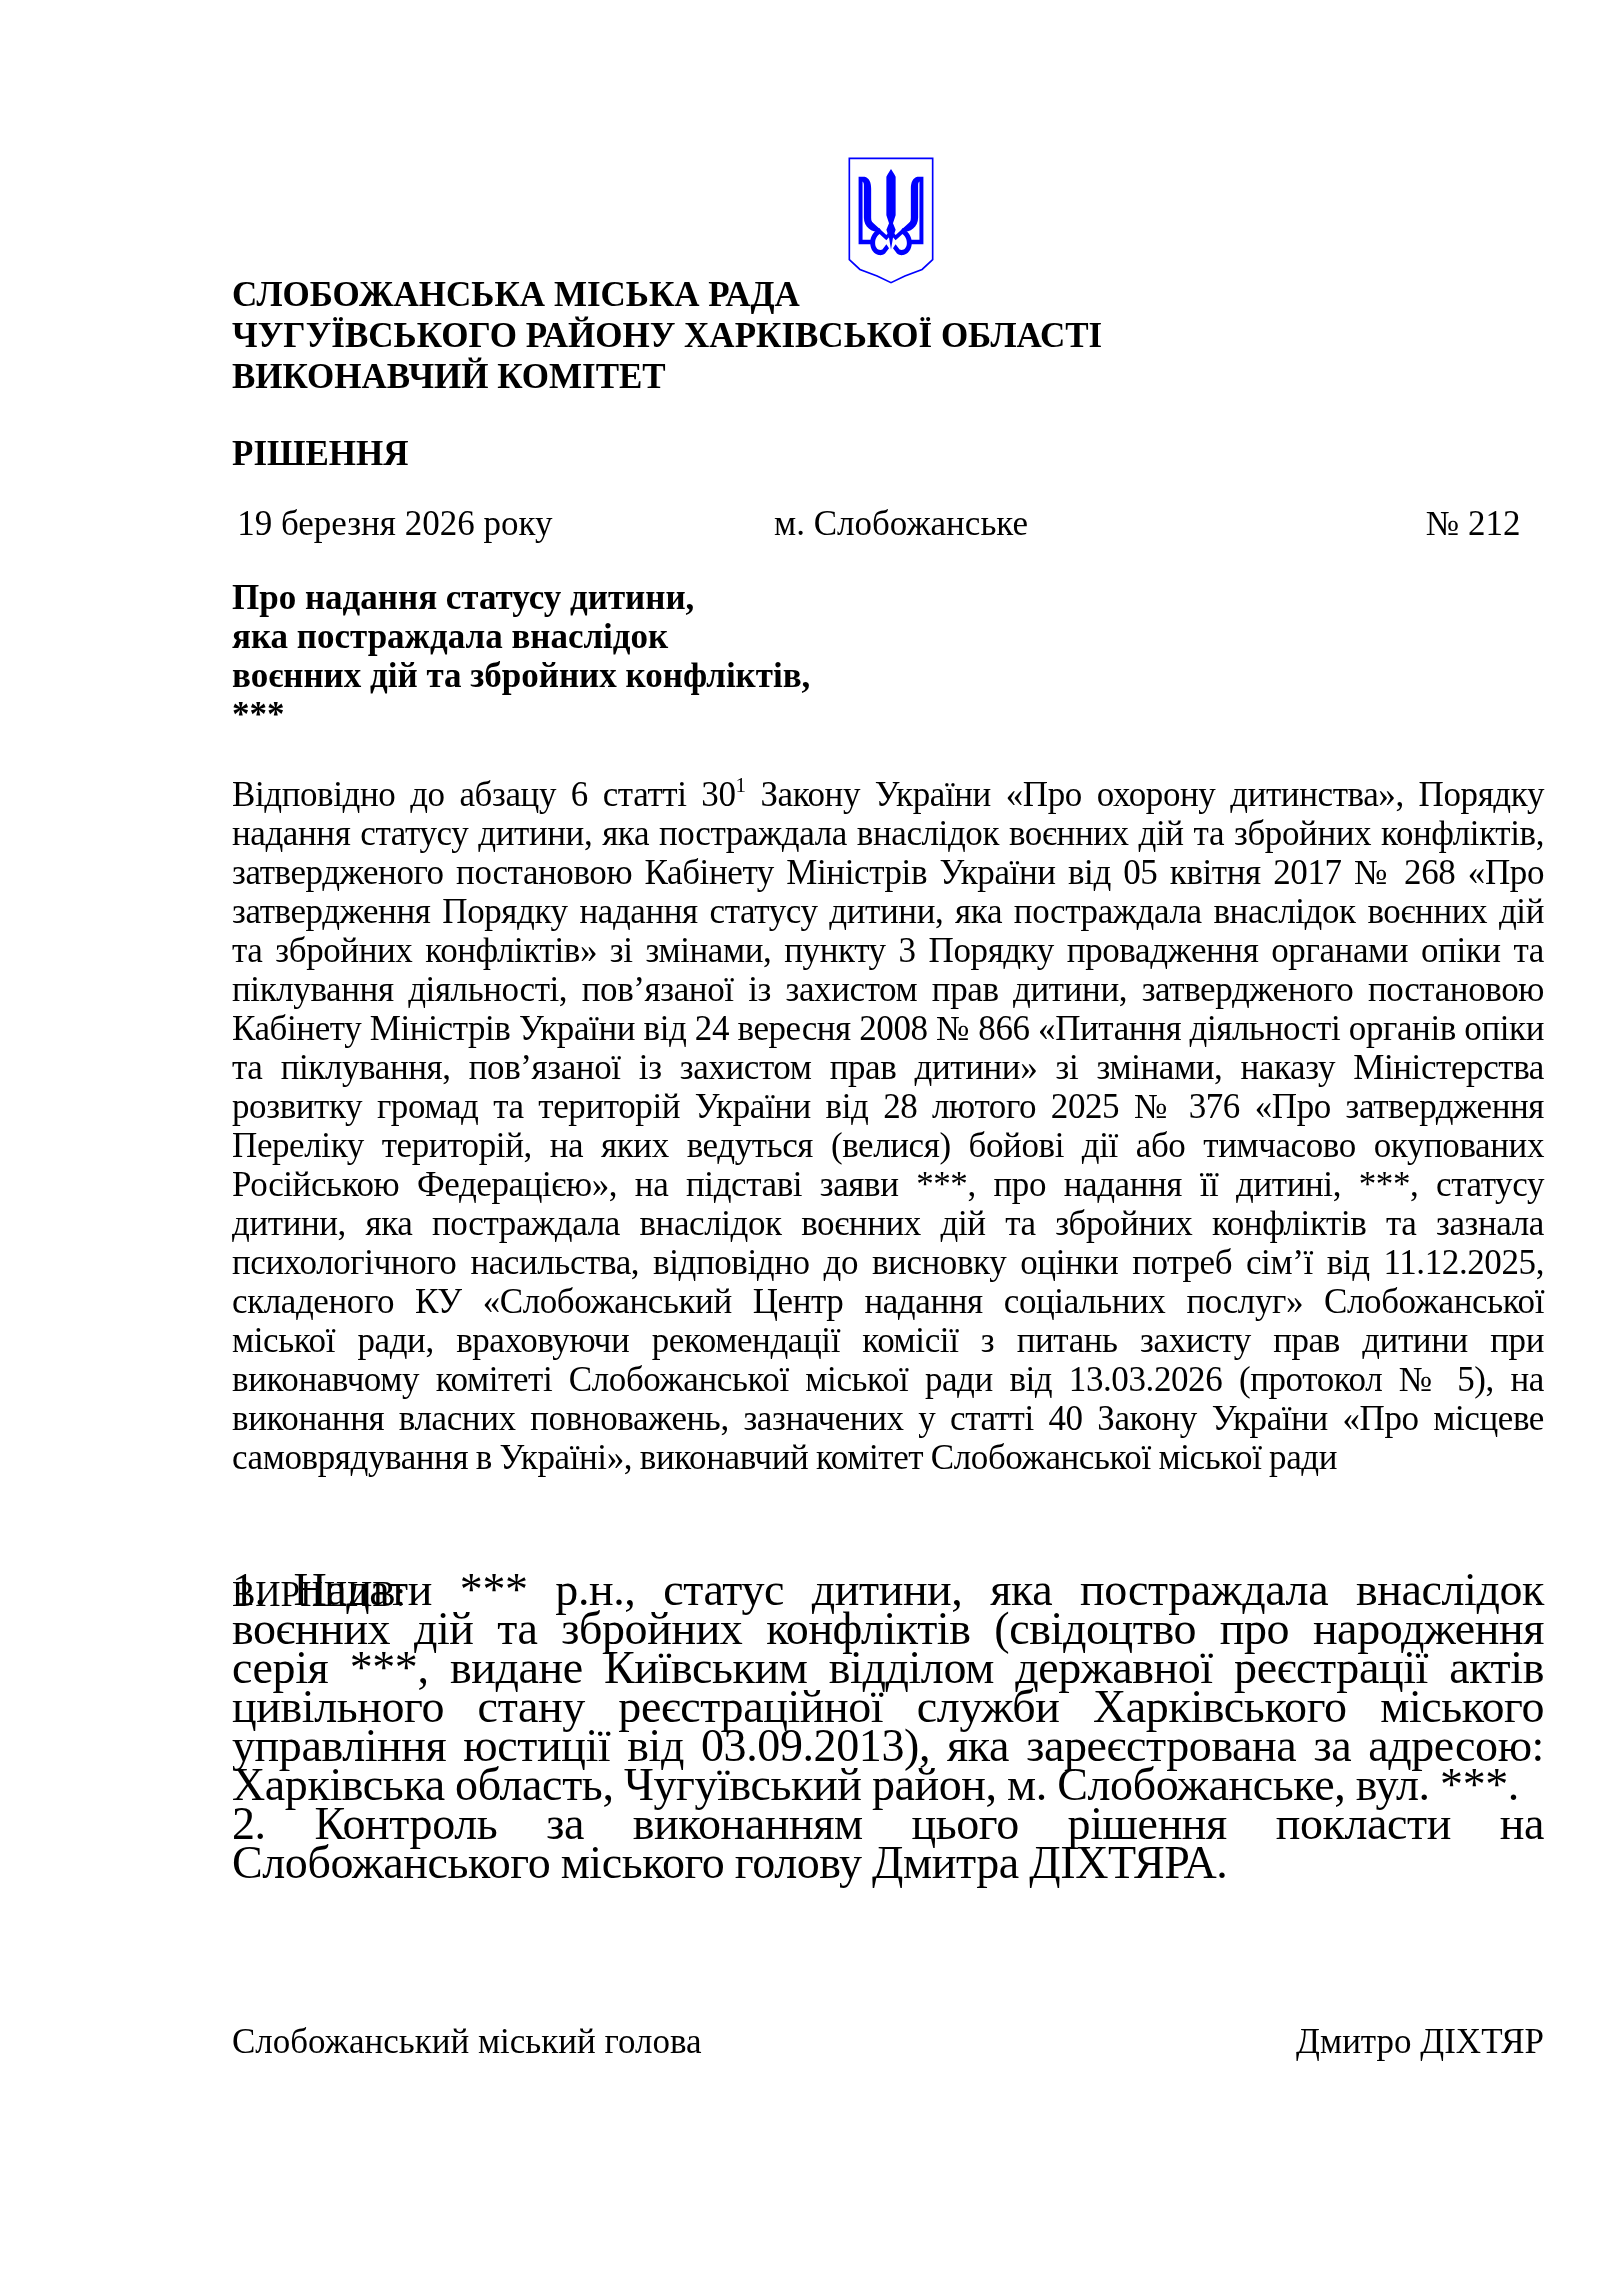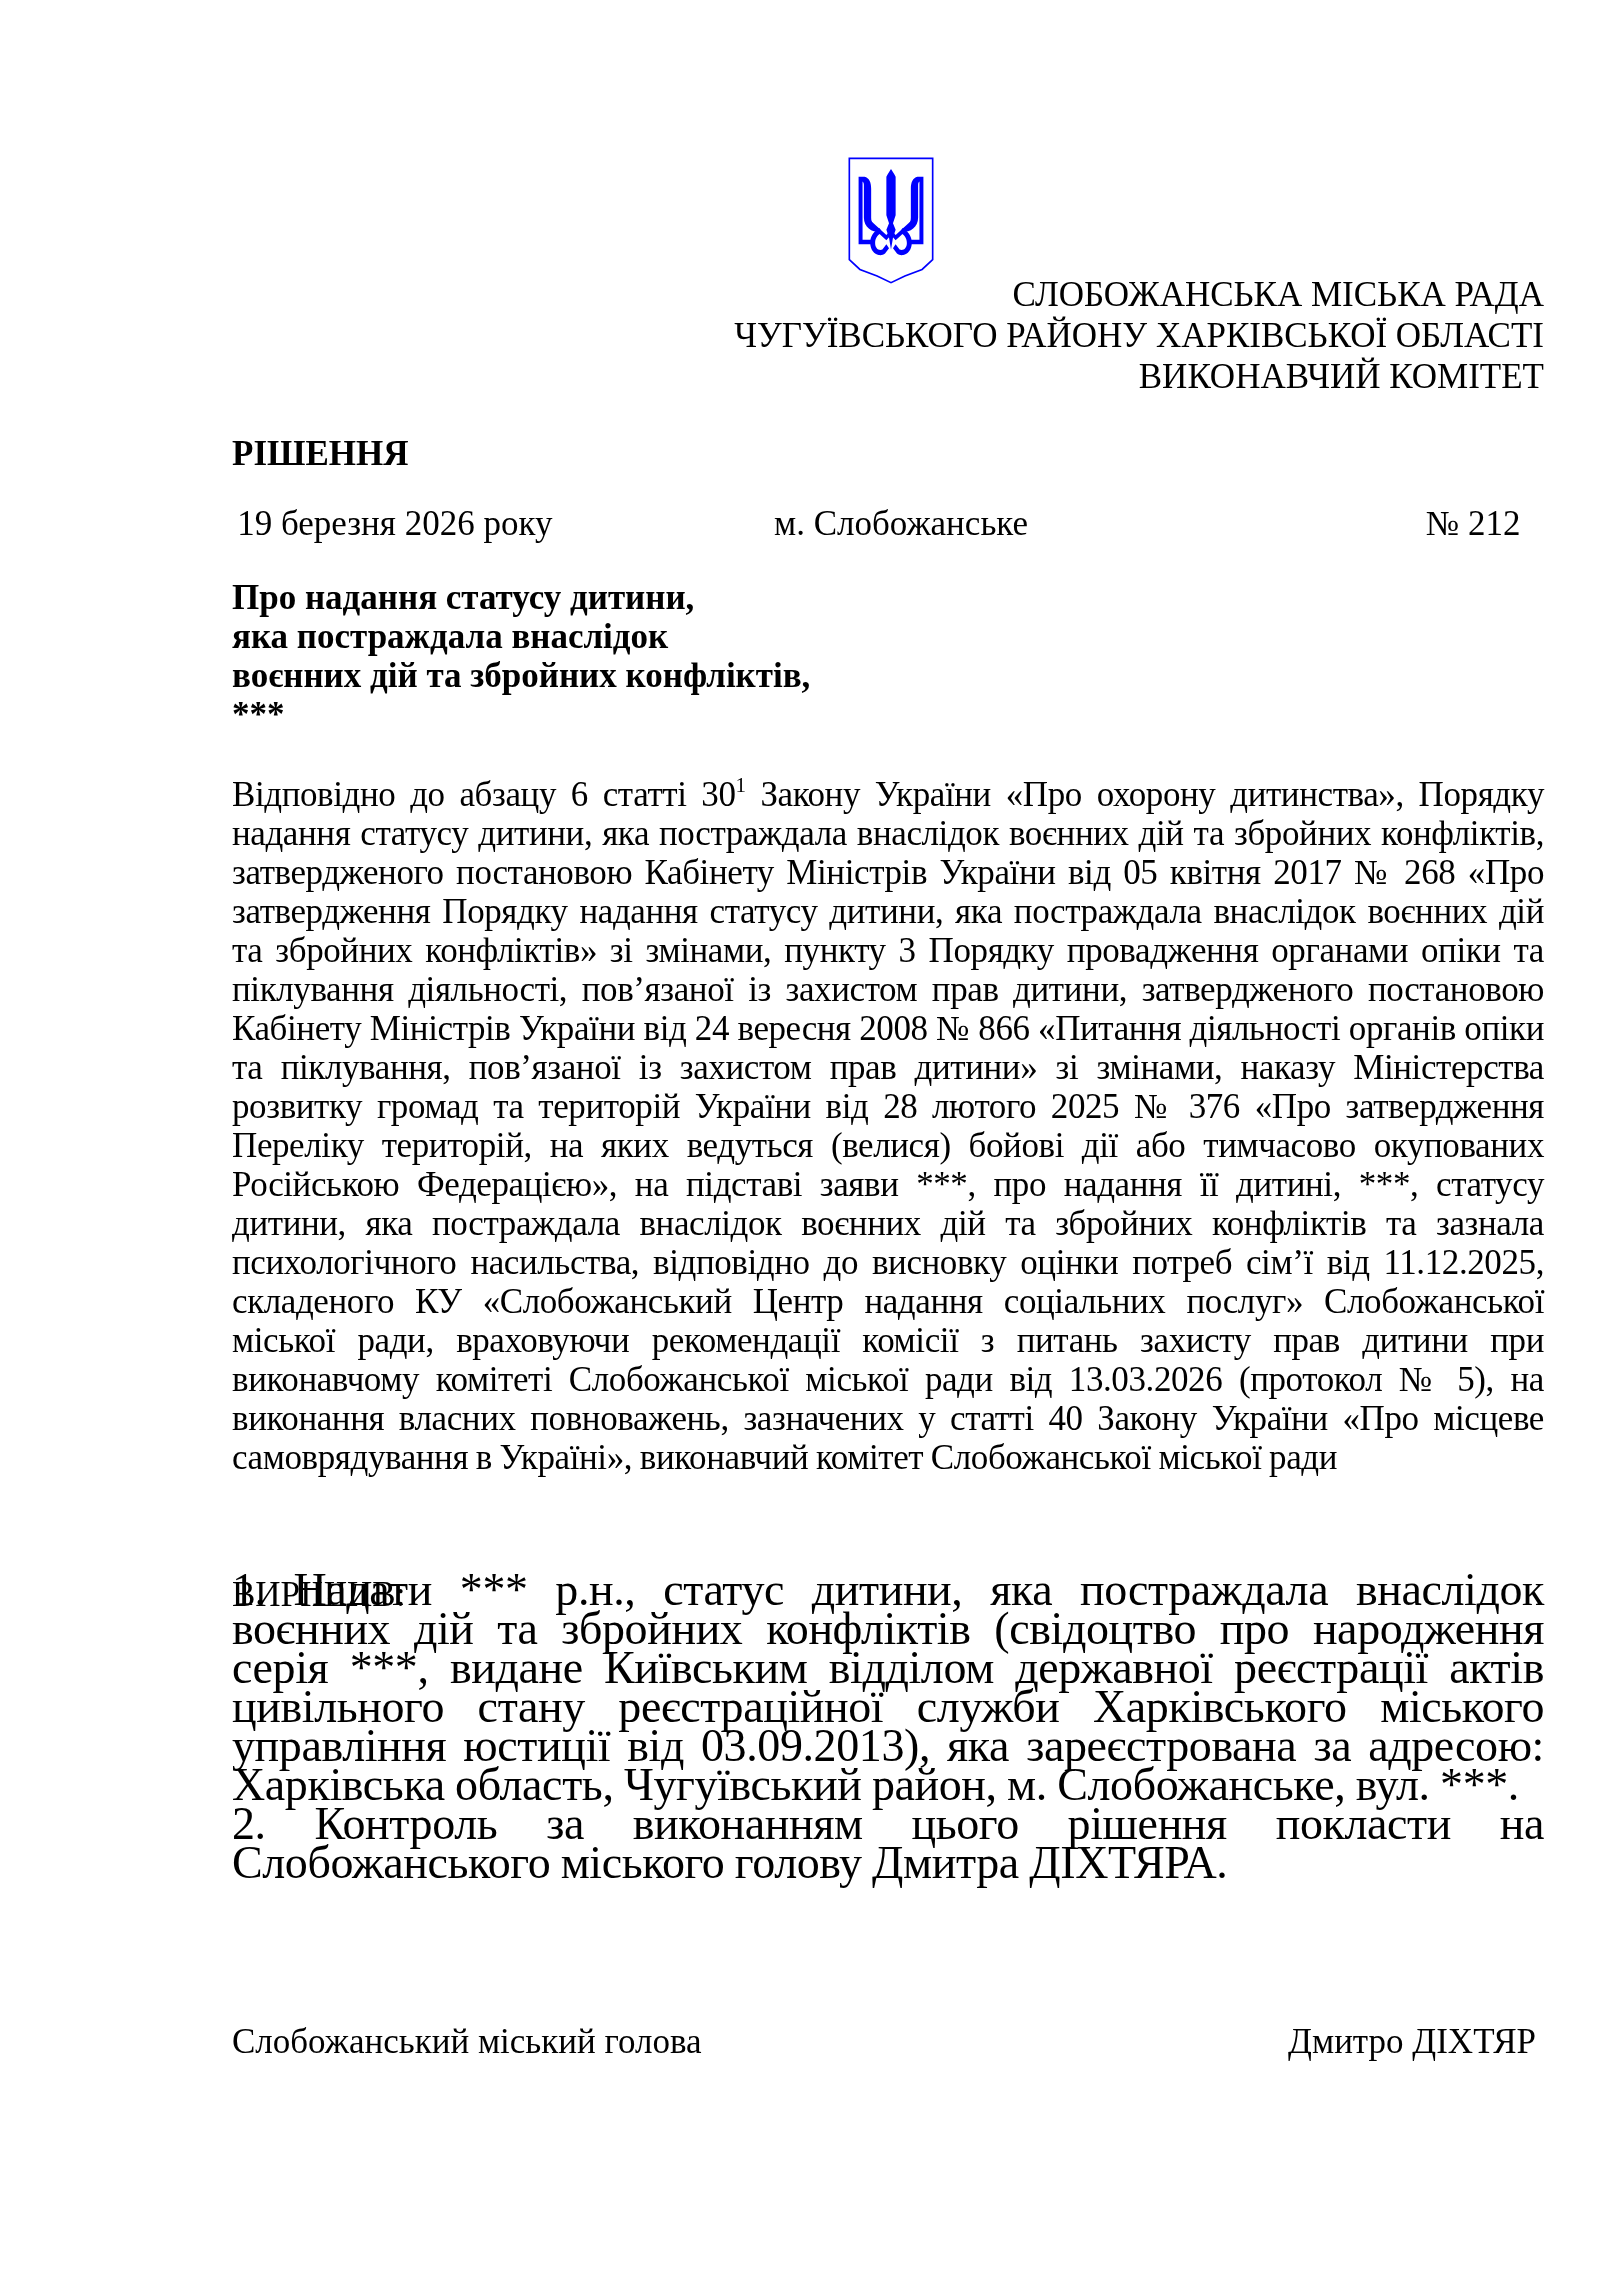--- a/index.html
+++ b/index.html
@@ -7,21 +7,21 @@
     width: 1623px; height: 2295px; position: relative; overflow: hidden;
     font-family: "Liberation Serif", "DejaVu Serif", serif;
     color: #000000;
   }
   .page { position: absolute; left: 0; top: 0; width: 1623px; height: 2295px; background: #fff; }
   .emblem { position: absolute; left: 848px; top: 157px; width: 86px; height: 127px; }
   .emblem svg { width: 100%; height: 100%; display: block; }
 
   .header {
     position: absolute; left: 232px; width: 1312px; top: 274px;
-    text-align: right; font-weight: normal; font-size: 35px; line-height: 41px;
+    text-align: left; font-weight: bold; font-size: 35px; line-height: 41px;
   }
   .header div { white-space: nowrap; }
   .doc-title {
     position: absolute; left: 232px; width: 1312px; top: 433px;
     text-align: left; font-weight: bold; font-size: 35px; line-height: 41px;
   }
   .meta-line {
     position: absolute; left: 232px; width: 1312px; top: 504px;
     font-size: 35px; line-height: 39px; height: 39px;
   }
@@ -53,21 +53,21 @@
     letter-spacing: -0.4px; word-spacing: -0.7px;
   }
   .items p { margin: 0; text-align: justify; text-align-last: left; }
 
   .signature {
     position: absolute; left: 232px; width: 1312px; top: 2022px;
     font-size: 35px; line-height: 39px; height: 39px;
   }
   .signature span { position: absolute; top: 0; white-space: nowrap; }
   .sig-position { left: 0; }
-  .sig-name { right: 8px; text-align: center; }
+  .sig-name { right: 0; text-align: center; }
 </style>
 </head>
 <body>
 
 <div class="page">
 
   <div class="emblem">
     <svg viewBox="0 0 130 192" xmlns="http://www.w3.org/2000/svg">
 
       <path d="M2 2 H128 V155 L112 170 L86 180 L65 190 L44 180 L18 170 L2 155 Z" fill="none" stroke="#0000ff" stroke-width="2.5"></path>

